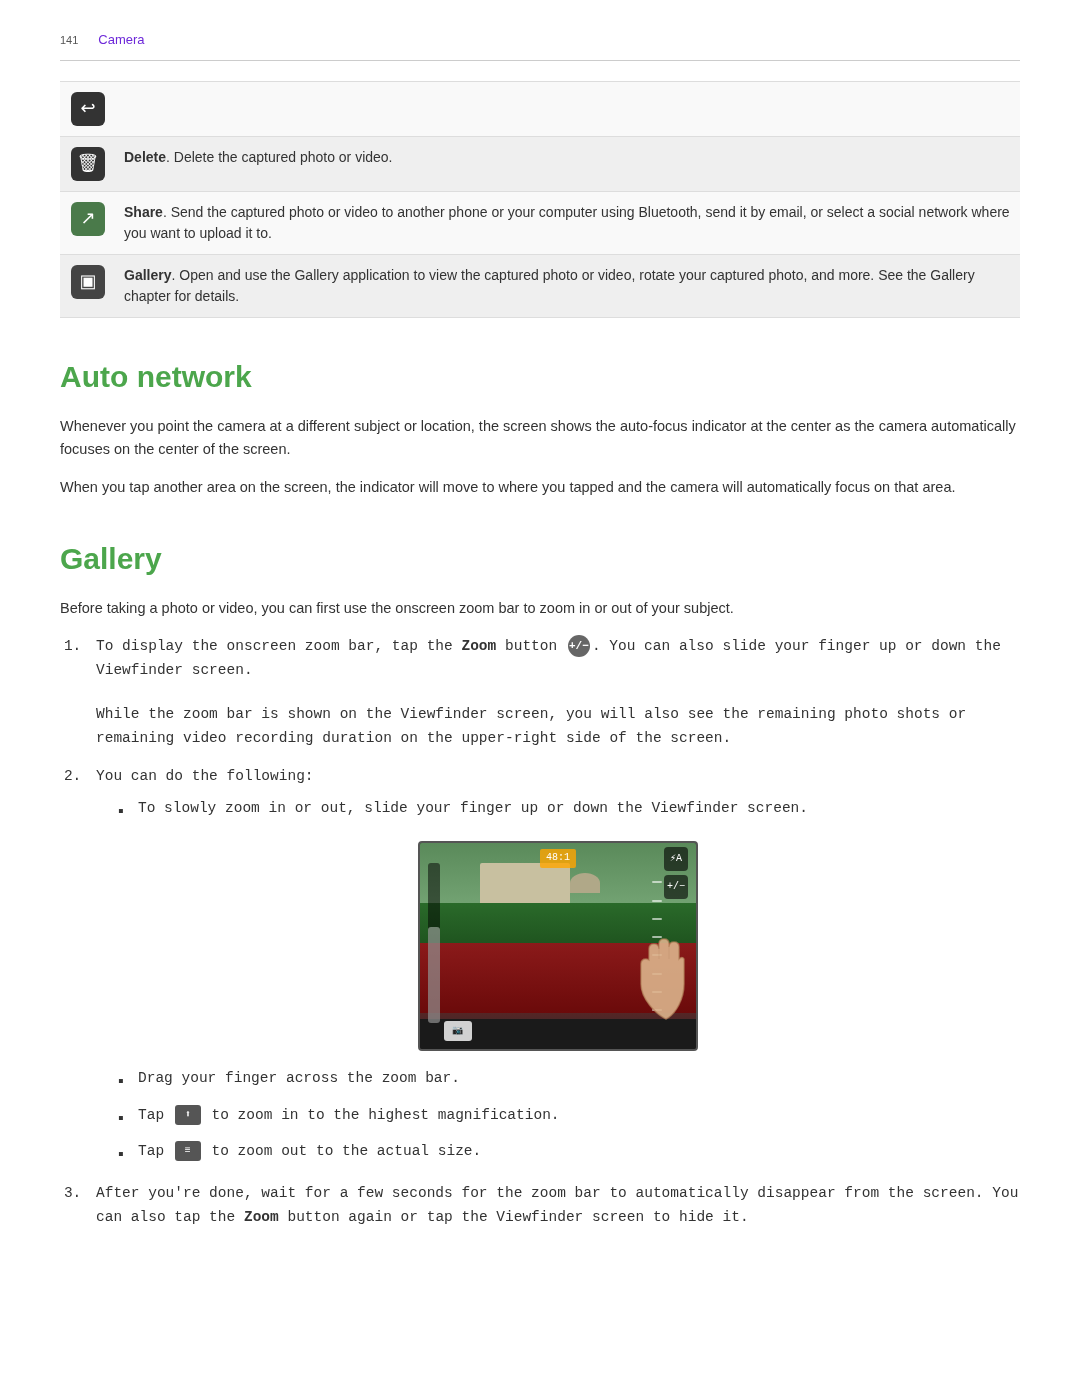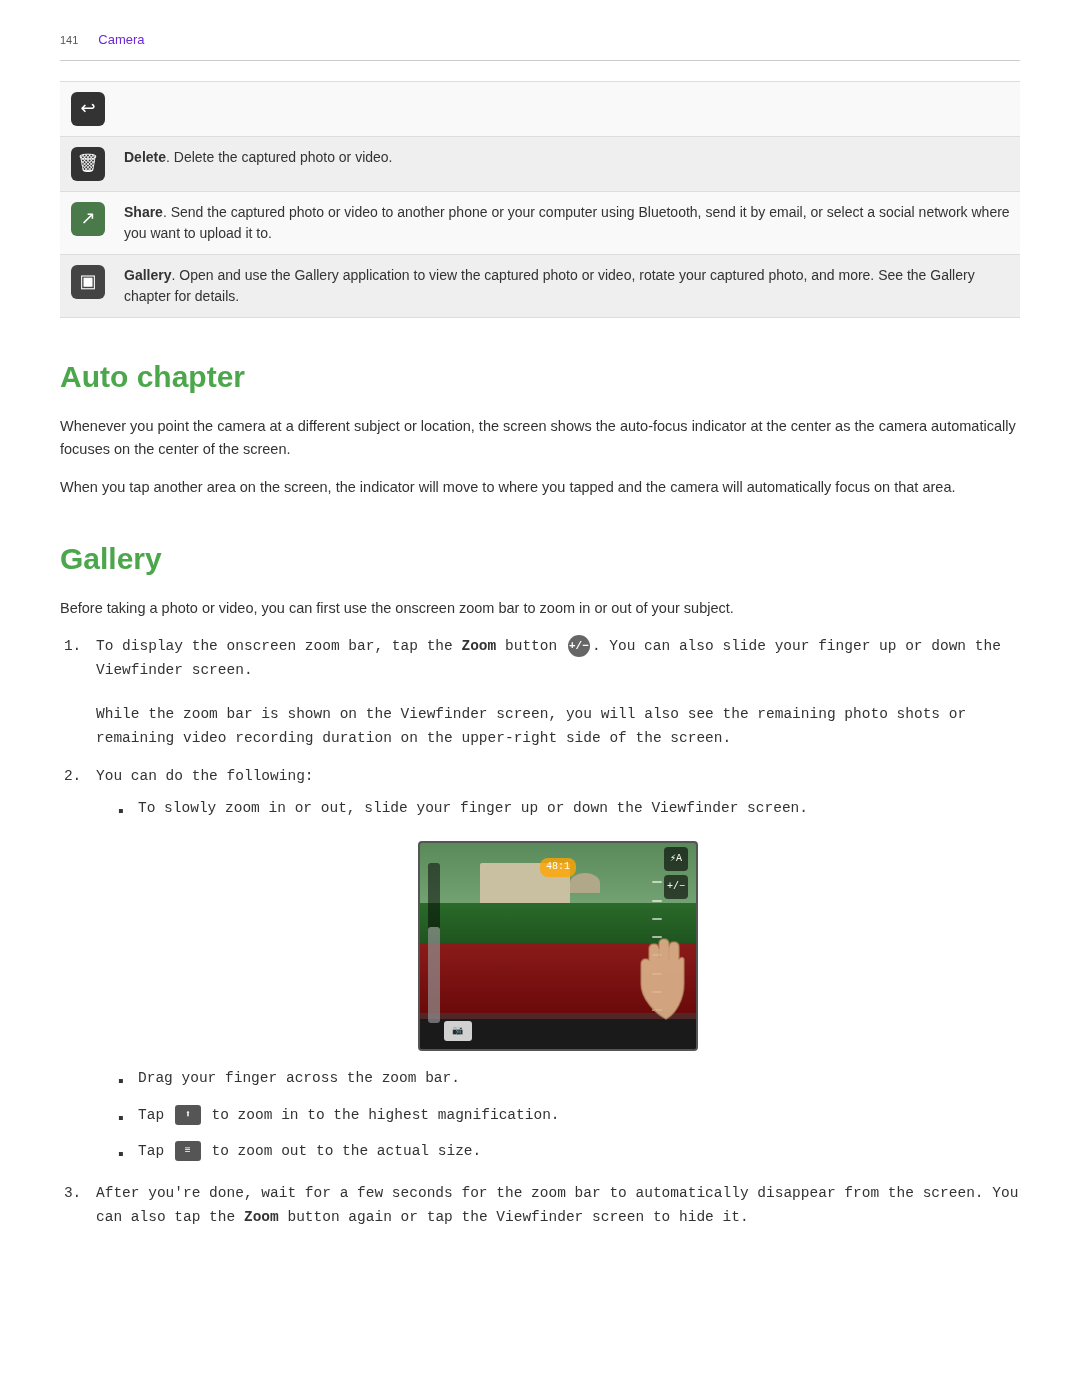--- a/index.html
+++ b/index.html
@@ -229,22 +229,21 @@
     }
     .zoom-indicator {
       position: absolute;
       top: 6px;
       left: 50%;
       transform: translateX(-50%);
       background: rgba(255,165,0,0.8);
       color: #fff;
       font-size: 10px;
       padding: 1px 6px;
-      border-radius: 8px;
-      margin-top: 9px;
+      border-radius: 2px;
     }
     .screenshot-hand {
       position: absolute;
       right: -10px;
       bottom: 20px;
       width: 80px;
       height: 100px;
     }
     .hand-svg {
       width: 100%;
@@ -353,21 +352,21 @@
         <div class="icon-box gallery">▣</div>
       </div>
       <div class="row-text">
         <b>Gallery</b><span>. Open and use the Gallery application to view the captured photo or video, rotate your captured photo, and more. See the Gallery chapter for details.</span>
       </div>
     </div>
 
   </div>
 
   <div>
-    <div class="section-title">Auto chapter</div>
+    <div class="section-title">Auto network</div>
     <p class="body-text">Whenever you point the camera at a different subject or location, the screen shows the auto-focus indicator at the center as the camera automatically focuses on the center of the screen.</p>
     <p class="body-text">When you tap another area on the screen, the indicator will move to where you tapped and the camera will automatically focus on that area.</p>
   </div>
 
   <div>
     <div class="section-title">Gallery</div>
     <p class="body-text">Before taking a photo or video, you can first use the onscreen zoom bar to zoom in or out of your subject.</p>
 
     <ol class="numbered-list">
 

